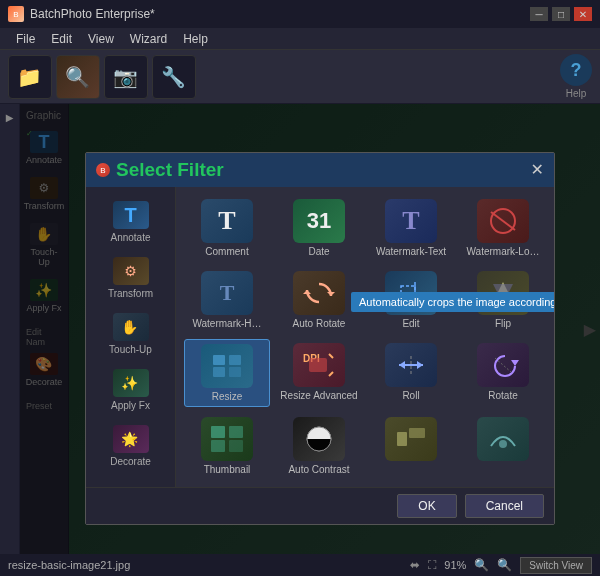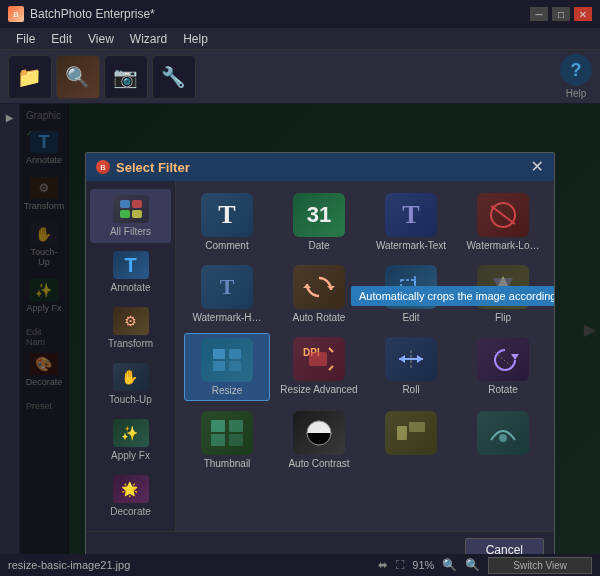--- a/index.html
+++ b/index.html
@@ -244,21 +244,21 @@
     }
     .zoom-level {
       color: #aaa;
       font-size: 11px;
     }
     .switch-view-btn {
       background: #333;
       border: 1px solid #555;
       color: #aaa;
       font-size: 10px;
-      padding: 2px 24px;
+      padding: 2px 8px;
       cursor: pointer;
     }
 
     
     .modal-overlay {
       position: absolute;
       top: 0; left: 0; right: 0; bottom: 0;
       background: rgba(0,0,0,0.5);
       display: flex;
       align-items: flex-start;
@@ -290,22 +290,22 @@
     .modal-title-icon {
       width: 14px;
       height: 14px;
       background: linear-gradient(135deg, #e74c3c, #c0392b);
       border-radius: 50%;
       display: flex; align-items: center; justify-content: center;
       font-size: 8px;
       color: white;
     }
     .modal-title-text {
-      color: #fdba74;
-      font-size: 13px;
+      color: #22c55e;
+      font-size: 19px;
       font-weight: bold;
     }
     .modal-close-btn {
       background: none;
       border: none;
       color: #ccc;
       font-size: 16px;
       cursor: pointer;
       line-height: 1;
     }
@@ -548,31 +548,20 @@
             <div class="modal-title-left">
               <div class="modal-title-icon">B</div>
               <span class="modal-title-text">Select Filter</span>
             </div>
             <button class="modal-close-btn">✕</button>
           </div>
 
           <div class="modal-body">
 
             <div class="filter-nav">
-              <div class="filter-nav-item active">
-                <div class="filter-nav-icon all-filters-icon">
-                  <svg width="24" height="20" viewBox="0 0 24 20">
-                    <rect x="1" y="1" width="10" height="8" rx="2" fill="#4a90d4" opacity="0.8"></rect>
-                    <rect x="13" y="1" width="10" height="8" rx="2" fill="#d44a4a" opacity="0.8"></rect>
-                    <rect x="1" y="11" width="10" height="8" rx="2" fill="#4ad44a" opacity="0.8"></rect>
-                    <rect x="13" y="11" width="10" height="8" rx="2" fill="#d4d44a" opacity="0.8"></rect>
-                  </svg>
-                </div>
-                <span class="filter-nav-label">All Filters</span>
-              </div>
               <div class="filter-nav-item">
                 <div class="filter-nav-icon" style="background: linear-gradient(135deg, #1a3a5a, #2a5a8a);">
                   <span style="font-size:20px; font-weight:bold; color:#4af;">T</span>
                 </div>
                 <span class="filter-nav-label">Annotate</span>
               </div>
               <div class="filter-nav-item">
                 <div class="filter-nav-icon" style="background: linear-gradient(135deg, #3a2a1a, #5a4a2a);">
                   <span style="font-size:14px; color:#fa8;">⚙</span>
                 </div>
@@ -765,20 +754,21 @@
                 </div>
 
               </div>
 
               <div class="tooltip">Automatically crops the image according to a spec</div>
 
             </div>
           </div>
 
           <div class="modal-footer">
+            <button class="modal-btn ok">OK</button>
             <button class="modal-btn cancel">Cancel</button>
           </div>
 
         </div>
       </div>
 
     </div>
   </div>
 
   <div class="preview-bar">

